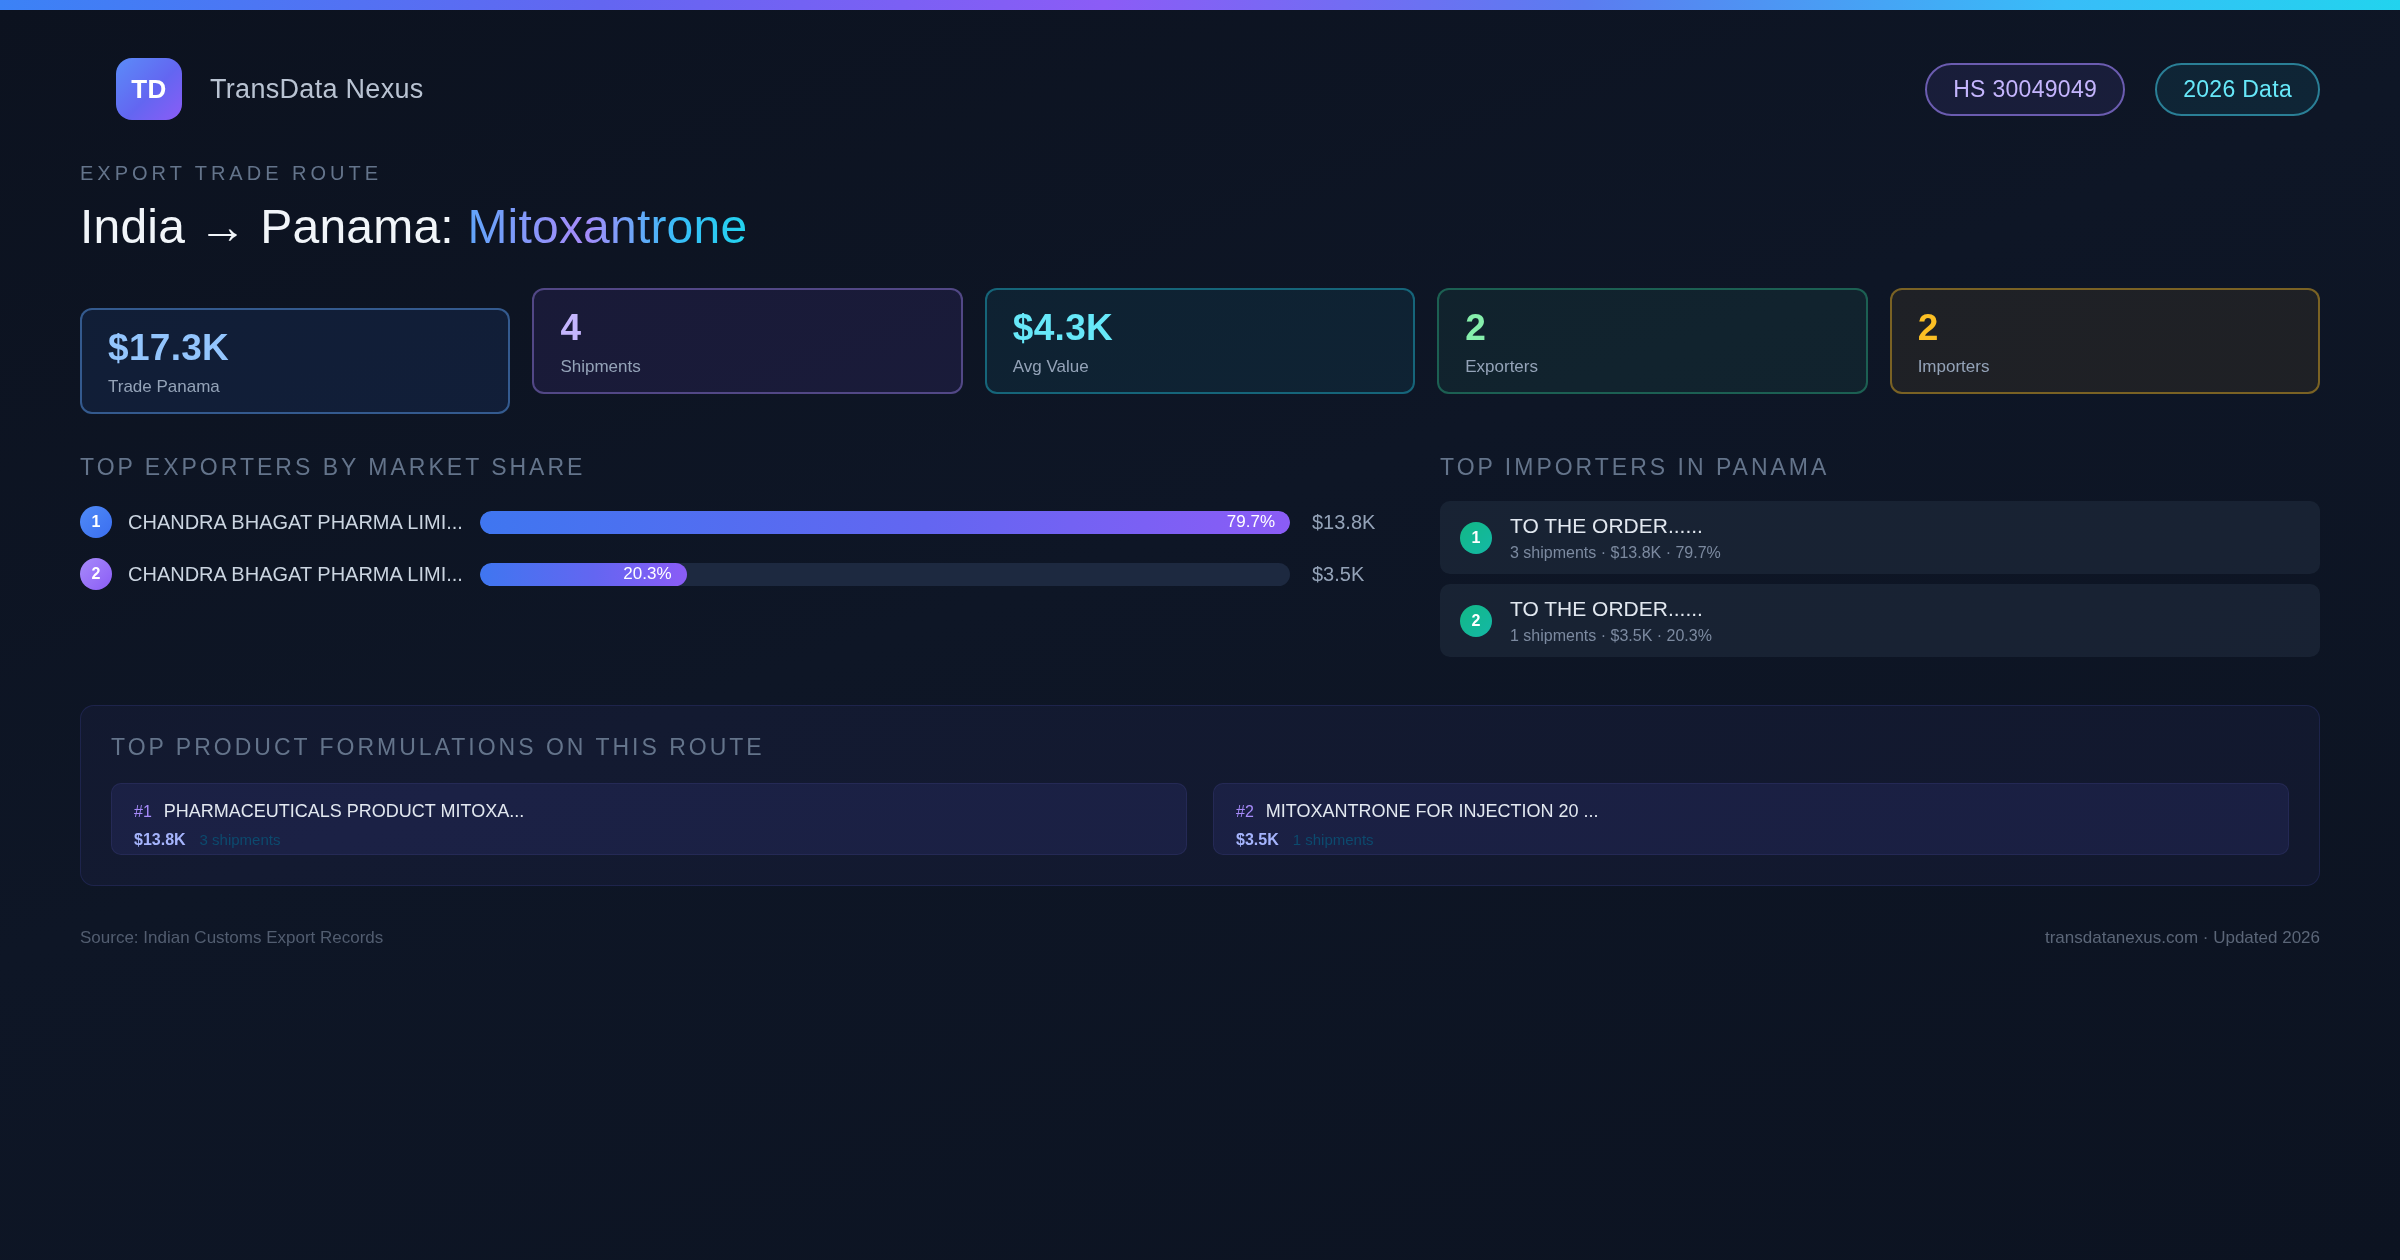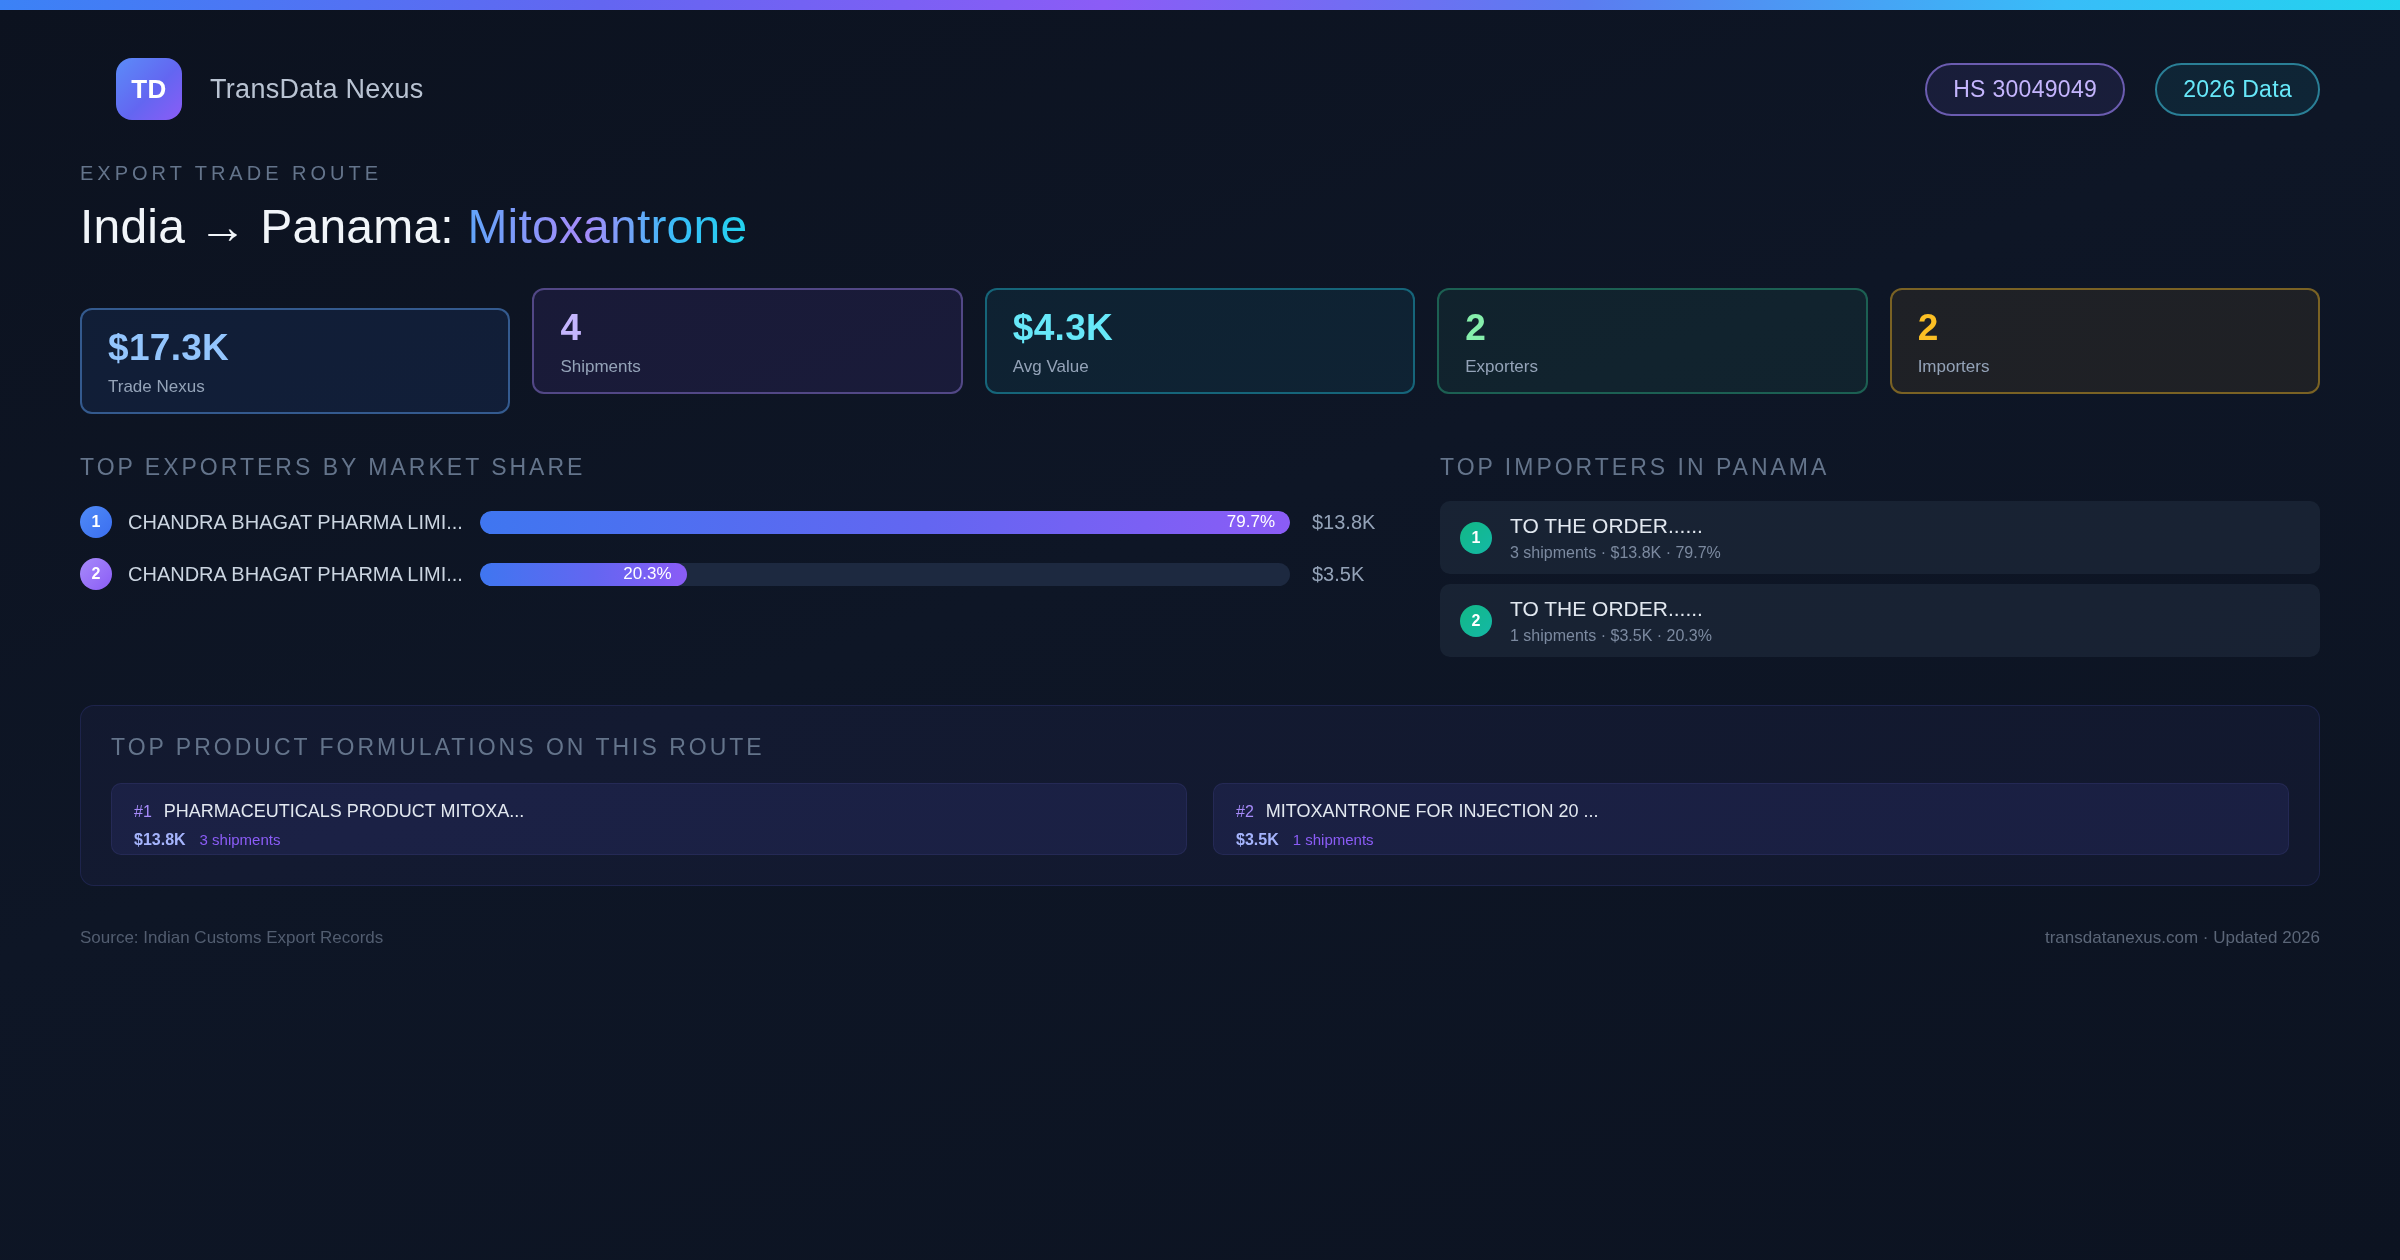--- a/index.html
+++ b/index.html
@@ -112,21 +112,21 @@
   .product-grid { margin-top: 22px; display: grid; grid-template-columns: 1fr 1fr; gap: 26px; }
   .product-card {
     border-radius: 10px; padding: 17px 22px; height: 72px;
     background: rgba(99,102,241,0.10); border: 1px solid rgba(139,124,246,0.10);
   }
   .product-line1 { display: flex; align-items: baseline; gap: 12px; }
   .product-rank { font-size: 16px; color: #a78bfa; }
   .product-name { font-size: 18px; color: #e2e8f0; white-space: nowrap; overflow: hidden; text-overflow: ellipsis; }
   .product-line2 { margin-top: 9px; display: flex; align-items: baseline; gap: 14px; }
   .product-value { font-size: 16px; font-weight: 600; color: #a5b4fc; }
-  .product-shipments { font-size: 15px; color: #8b5cf6; }
+  .product-shipments { font-size: 15px; color: #0c4a6e; }
 
   
   .footer-row { margin-top: 42px; display: flex; justify-content: space-between; align-items: center; }
   .footer-left { font-size: 17px; color: #525d70; }
   .footer-right { font-size: 17px; color: #5b6678; }
 </style>
 </head>
 <body>
 
 <div class="accent-strip"></div>
@@ -143,21 +143,21 @@
       <div class="badge badge-year">2026 Data</div>
     </div>
   </div>
 
   <div class="eyebrow">EXPORT TRADE ROUTE</div>
   <h1 class="title"><span>India → Panama: </span><span class="highlight">Mitoxantrone</span></h1>
 
   <div class="stats-row">
     <div class="stat-card stat--blue">
       <div class="stat-value">$17.3K</div>
-      <div class="stat-label">Trade Nexus</div>
+      <div class="stat-label">Trade Panama</div>
     </div>
     <div class="stat-card stat--purple">
       <div class="stat-value">4</div>
       <div class="stat-label">Shipments</div>
     </div>
     <div class="stat-card stat--cyan">
       <div class="stat-value">$4.3K</div>
       <div class="stat-label">Avg Value</div>
     </div>
     <div class="stat-card stat--green">

